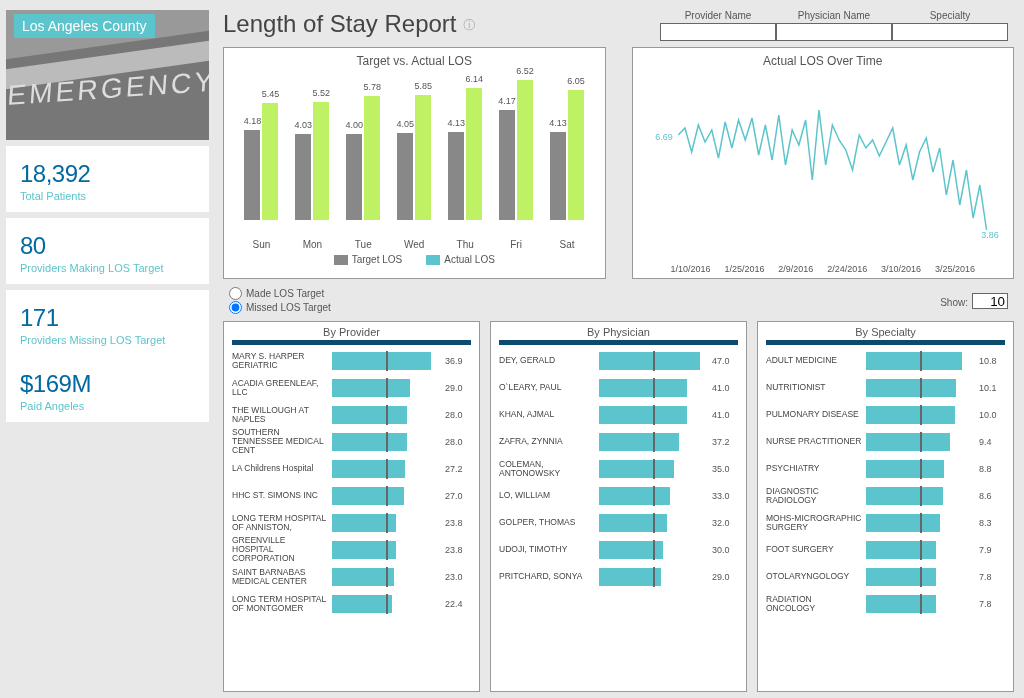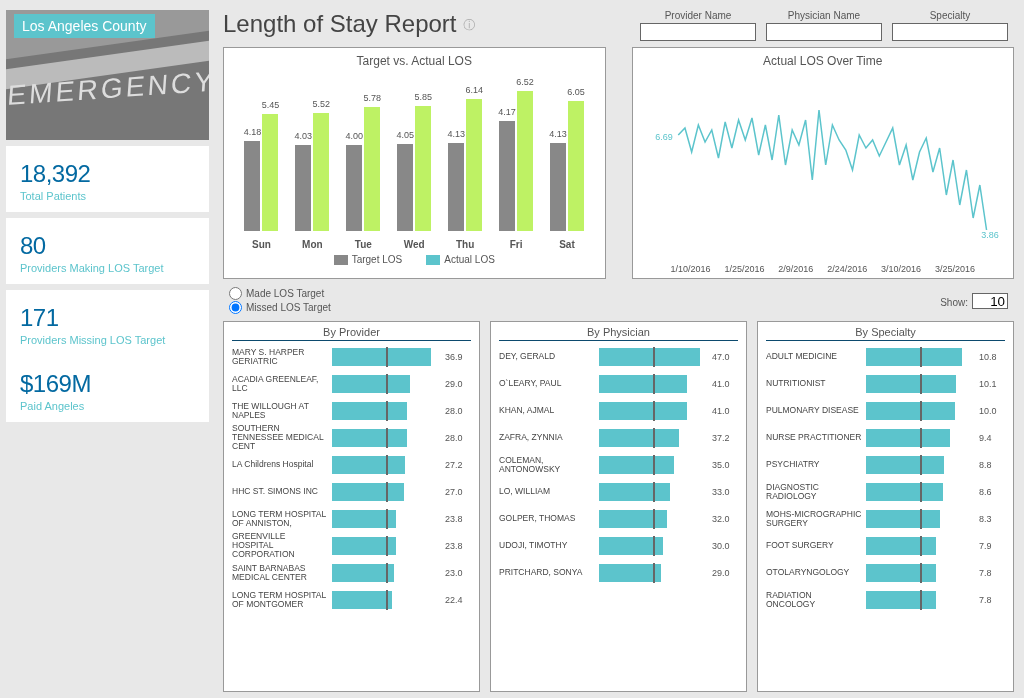--- a/index.html
+++ b/index.html
@@ -10,50 +10,50 @@
 .hero-label { position: absolute; top: 4px; left: 8px; background: #5cc4cc; color: #fff; padding: 4px 8px; font-size: 14px; }
 .hero-svg { width: 100%; height: 100%; }
 .kpi { background: #fff; padding: 14px 14px 10px 14px; }
 .kpi-value { font-size: 24px; color: #0369a1; font-weight: 300; letter-spacing: -0.5px; }
 .kpi-label { font-size: 11px; color: #5cc4cc; margin-top: 2px; }
 
 .main { flex: 1; display: flex; flex-direction: column; padding: 10px 10px 6px 8px; gap: 6px; }
 .header-row { display: flex; align-items: flex-start; gap: 8px; }
 .page-title { font-size: 24px; font-weight: 300; color: #444; flex: 1; }
 .info-icon { font-size: 12px; color: #aaa; vertical-align: middle; }
-.filters { display: flex; gap: 10px; padding-right: 6px; }
+.filters { display: flex; padding-right: 6px; }
 .filter { display: flex; flex-direction: column; align-items: center; font-size: 10px; width: 116px; }
 .filter input { width: 100%; border: 1px solid #666; height: 18px; margin-top: 2px; padding: 0 4px; font-size: 11px; }
 
 .top-charts { display: flex; gap: 26px; }
 .chart-card { background: #fff; border: 1px solid #999; flex: 1; padding: 6px 8px 4px 8px; position: relative; }
 .chart-title { text-align: center; font-size: 12px; color: #555; margin-bottom: 2px; }
 .bar-chart { height: 180px; display: flex; align-items: flex-end; justify-content: space-around; padding: 0 4px; }
 .bar-pair { display: flex; flex-direction: column; align-items: center; flex: 1; }
 .bars { display: flex; align-items: flex-end; gap: 2px; height: 150px; }
 .bar { width: 16px; position: relative; }
 .bar.target { background: #888; }
 .bar.actual { background: #bef264; }
 .bar-val { position: absolute; top: -14px; left: 50%; transform: translateX(-50%); font-size: 9px; white-space: nowrap; }
-.bar-cat { font-size: 10px; margin-top: 8px; font-weight: bold; }
+.bar-cat { font-size: 10px; margin-top: 19px; }
 .legend { display: flex; justify-content: center; gap: 24px; font-size: 10px; margin-top: 4px; }
 .legend-item { display: flex; align-items: center; gap: 4px; }
 .swatch { width: 14px; height: 10px; }
 
 .line-card { flex: 1; }
 .line-svg { width: 100%; height: 190px; }
 .line-axis { display: flex; justify-content: space-between; font-size: 9px; padding: 0 30px; margin-top: 2px; }
 
 .controls-row { display: flex; justify-content: space-between; align-items: center; font-size: 10px; padding: 2px 6px 0 6px; }
 .radios label { display: flex; align-items: center; gap: 4px; margin-bottom: 1px; }
 .show-ctl input { width: 36px; border: 1px solid #666; height: 16px; margin-left: 4px; text-align: right; padding-right: 2px; }
 
 .bottom-charts { display: flex; gap: 10px; flex: 1; }
 .hbar-card { background: #fff; border: 1px solid #999; flex: 1; padding: 4px 8px 6px 8px; }
-.hbar-title { text-align: center; font-size: 11px; margin-bottom: 2px; border-bottom: 1px solid #0c4a6e; padding-bottom: 2px; }
+.hbar-title { text-align: center; font-size: 11px; margin-bottom: 2px; border-bottom: 5px solid #0c4a6e; padding-bottom: 2px; }
 .hbar-row { display: flex; align-items: center; height: 27px; }
 .hbar-label { width: 100px; font-size: 8.5px; color: #444; line-height: 1.05; padding-right: 4px; }
 .hbar-track { flex: 1; position: relative; height: 18px; }
 .hbar-fill { position: absolute; left: 0; top: 0; height: 100%; background: #5cc4cc; }
 .hbar-mark { position: absolute; top: -1px; width: 2px; height: 20px; background: #666; }
 .hbar-val { margin-left: 6px; font-size: 9px; width: 26px; }
 
 input[type=radio] { margin: 0; }
 </style>
 </head>

